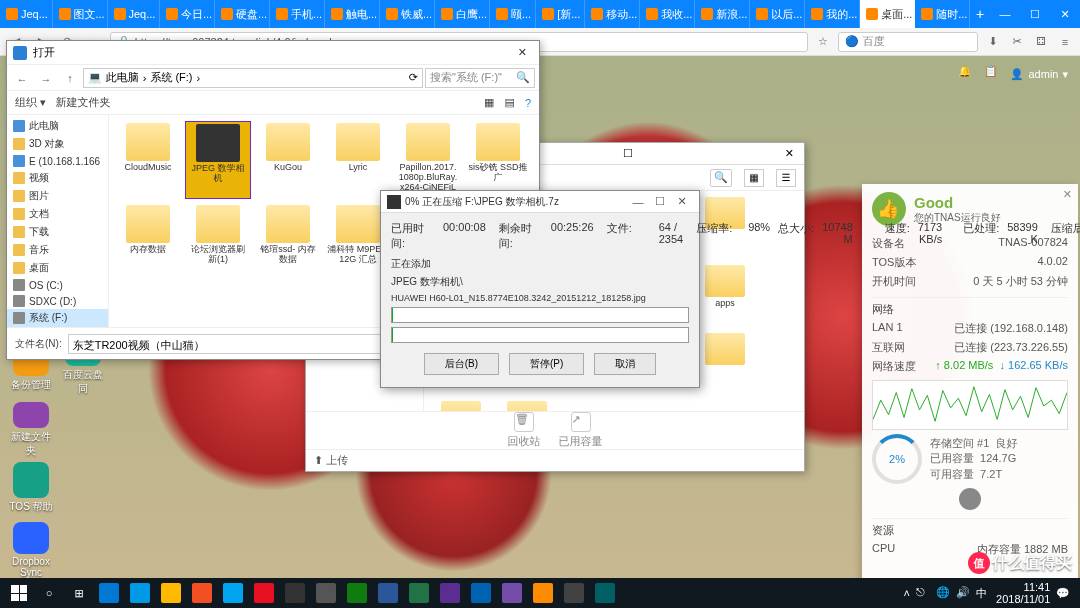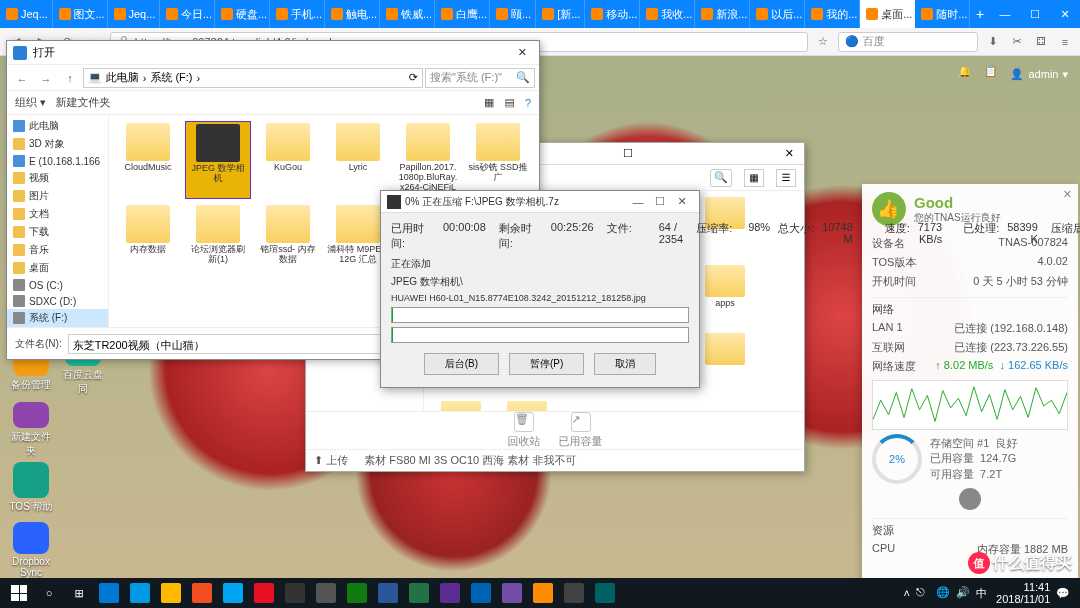--- a/index.html
+++ b/index.html
@@ -472,21 +472,20 @@
         <div class="tb-action-ico">🗑</div>
         <span>回收站</span>
       </div>
     <div class="tb-action">
         <div class="tb-action-ico">↗</div>
         <span>已用容量</span>
       </div>
   </div>
   <div class="tb-footer">
     <span>⬆ <span>上传</span></span>
-    <span id="tbfooter">素材   FS80   MI 3S   OC10   西海   素材   非我不可</span>
   </div>
 </div>
 
 <div class="zip-dlg">
   <div class="zip-title">
     <span style="width:14px;height:14px;background:#333;margin-right:4px"></span>
     <span class="zip-title-txt">0% 正在压缩 F:\JPEG 数学相机.7z</span>
     <span class="zip-winbtn">—</span>
     <span class="zip-winbtn">☐</span>
     <span class="zip-winbtn">✕</span>

